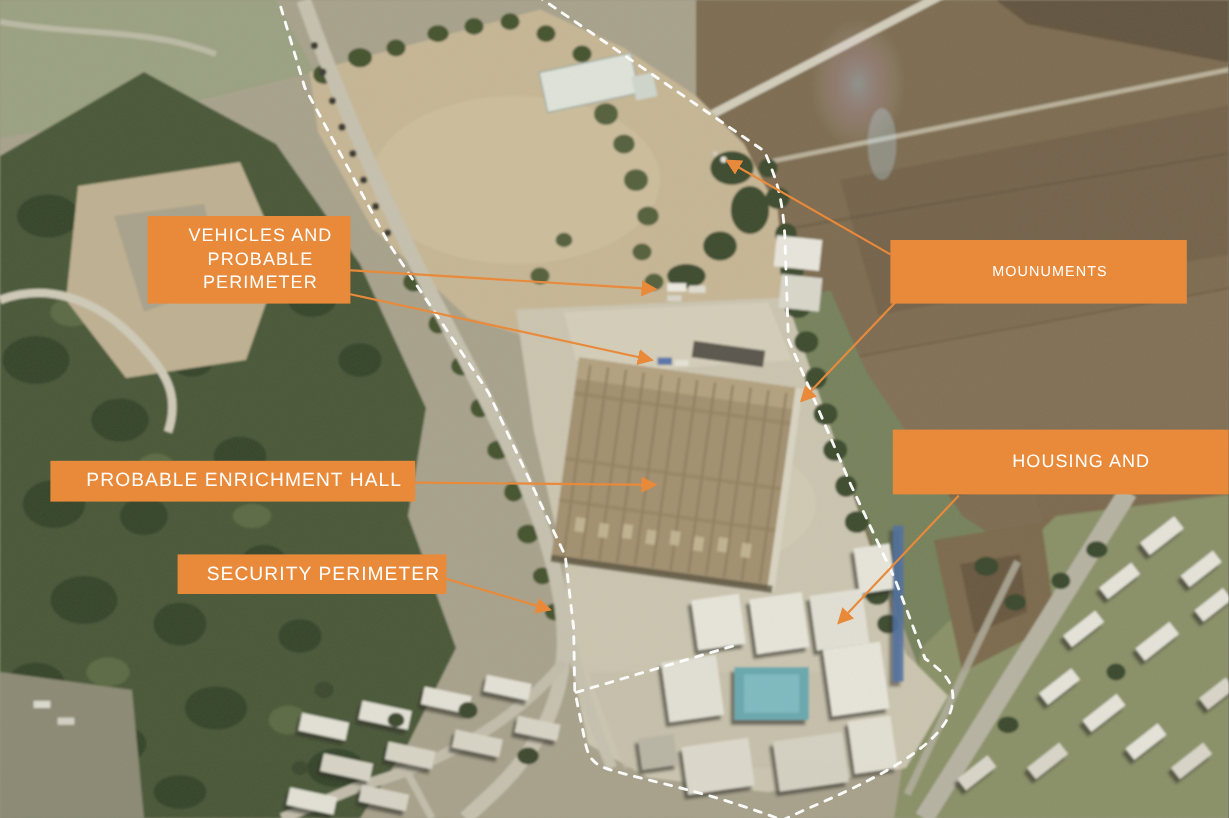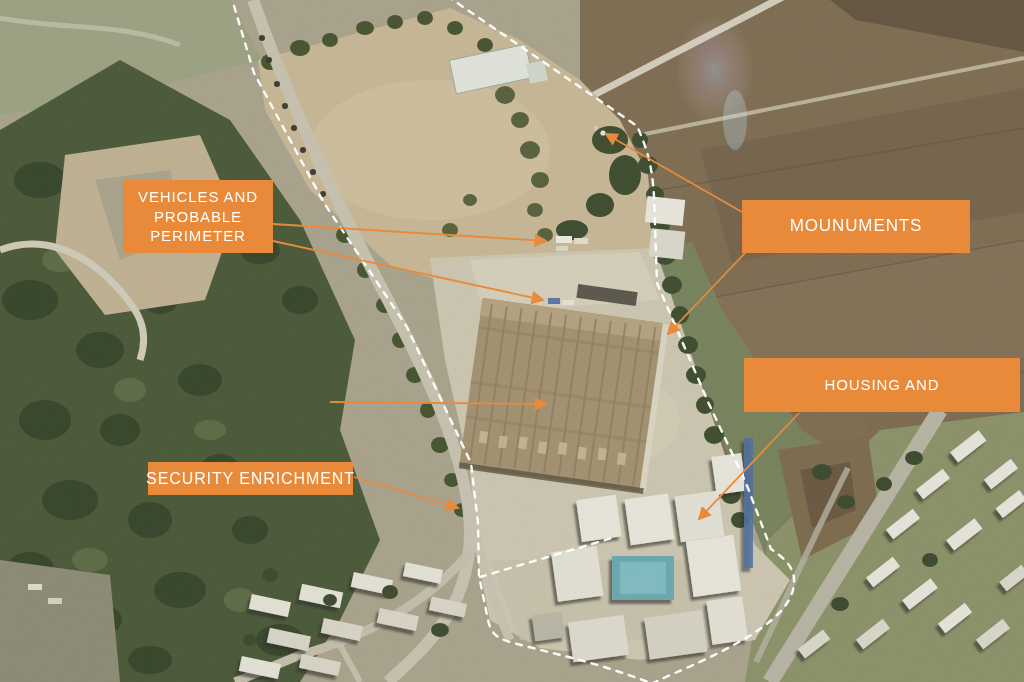--- a/index.html
+++ b/index.html
@@ -4,25 +4,25 @@
 <style>
   html,body{margin:0;padding:0;background:#222;}
   .scene{
     position:relative;width:1024px;height:682px;overflow:hidden;
     font-family:"Liberation Sans",sans-serif;background:#9a9580;
   }
   .scene svg.basemap{position:absolute;inset:0;display:block;}
   .map-label{
     position:absolute;background:var(--accent,#E98A3B);color:#fff;
     display:flex;flex-direction:column;align-items:center;justify-content:center;
-    text-align:center;letter-spacing:.9px;line-height:1.32;font-weight:400;
+    text-align:center;letter-spacing:.9px;line-height:1.32;font-weight:400;padding-left:19px;
   }
   .map-label span{display:block;white-space:nowrap;}
   #label-vehicles{left:123px;top:180px;width:150px;height:73px;font-size:15px;}
-  #label-monuments{left:742px;top:200px;width:228px;height:53px;font-size:17px;}
+  #label-monuments{left:742px;top:200px;width:228px;height:53px;font-size:12px;}
   #label-enrichment{left:42px;top:384px;width:285px;height:34px;font-size:16px;}
   #label-housing{left:744px;top:358px;width:276px;height:54px;font-size:15px;}
   #label-security{left:148px;top:462px;width:205px;height:33px;font-size:16px;}
 </style>
 </head>
 <body>
 
 <div class="scene">
 
 <svg class="basemap" width="1024" height="682" viewBox="0 0 1024 682" xmlns="http://www.w3.org/2000/svg">
@@ -355,22 +355,25 @@
 <div class="map-label" id="label-vehicles">
   <span>VEHICLES AND</span>
   <span>PROBABLE</span>
   <span>PERIMETER</span>
 </div>
 
 <div class="map-label" id="label-monuments">
   <span>MOUNUMENTS</span>
 </div>
 
+<div class="map-label" id="label-enrichment">
+  <span>PROBABLE ENRICHMENT HALL</span>
+</div>
 
 <div class="map-label" id="label-housing">
   <span>HOUSING AND</span>
 </div>
 
 <div class="map-label" id="label-security">
-  <span>SECURITY ENRICHMENT</span>
+  <span>SECURITY PERIMETER</span>
 </div>
 
 </div>
 
 </body></html>

